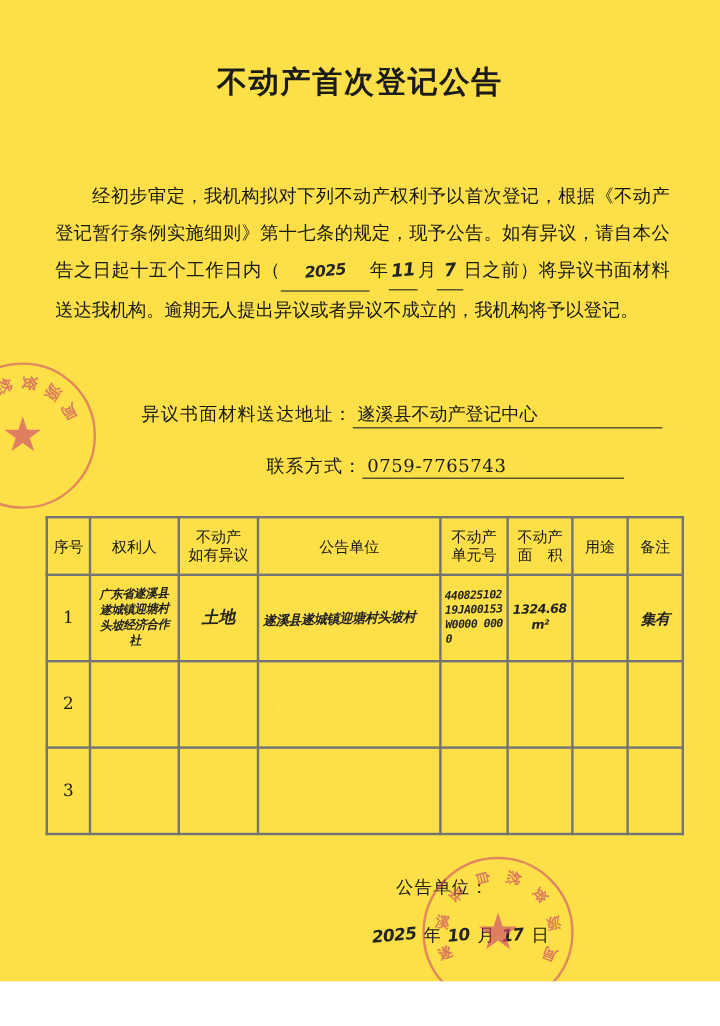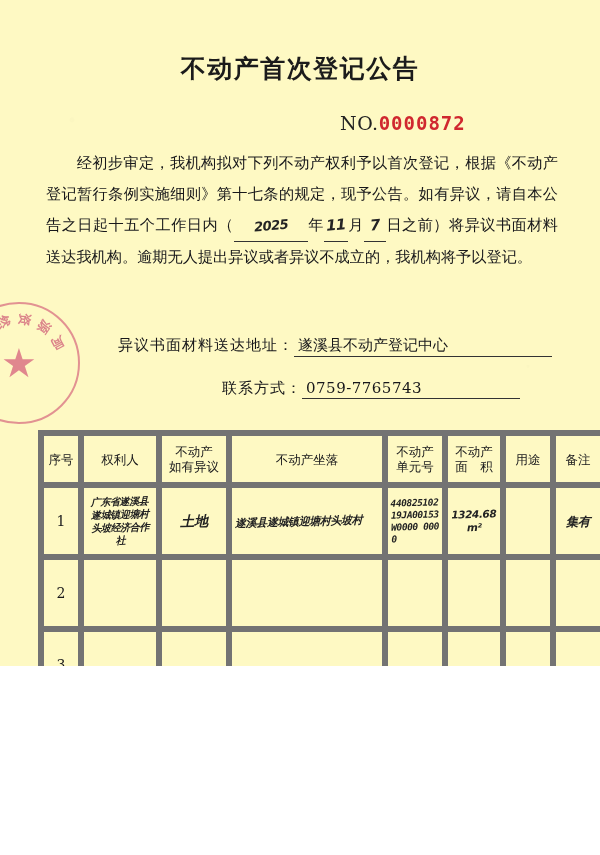--- a/index.html
+++ b/index.html
@@ -7,22 +7,22 @@
     margin: 0;
     padding: 0;
     background: #ffffff;
   }
   body {
     font-family: "DejaVu Sans", "Liberation Sans", sans-serif;
   }
   #page {
     position: relative;
     width: 600px;
-    height: 666px;
-    background: #fef9c3;
+    height: 818px;
+    background: #fde047;
     overflow: hidden;
   }
   
   #page:before {
     content: "";
     position: absolute;
     inset: 0;
     background:
       radial-gradient(circle at 12% 18%, rgba(0,0,0,0.012) 0 2px, transparent 3px),
       radial-gradient(circle at 66% 9%, rgba(0,0,0,0.012) 0 1px, transparent 2px),
@@ -121,21 +121,21 @@
   
   table.reg-table {
     position: absolute;
     left: 38px;
     top: 430px;
     width: 524px;
     border-collapse: collapse;
     table-layout: fixed;
   }
   table.reg-table td, table.reg-table th {
-    border: 6px solid #737373;
+    border: 2px solid #737373;
     padding: 0;
     vertical-align: middle;
     text-align: center;
     color: #17171a;
   }
   table.reg-table th {
     height: 46px;
     font-weight: normal;
     font-size: 12.5px;
     line-height: 15px;
@@ -251,23 +251,20 @@
     letter-spacing: 0.5px;
   }
 </style>
 </head>
 <body>
 
 <div id="page">
 
   <div class="doc-title">不动产首次登记公告</div>
 
-  <div class="doc-number">
-    <span>NO.</span><span class="num">0000872</span>
-  </div>
 
   <div class="body-text">
     <span class="indent"></span><span>经初步审定，我机构拟对下列不动产权利予以首次登记，根据《不动产登记暂行条例实施细则》第十七条的规定，现予公告。如有异议，请自本公告之日起十五个工作日内（</span><span class="blank-line fill-year"><span class="hw">2025</span></span><span>年</span><span class="blank-line fill-month"><span class="hw">11</span></span><span>月</span><span class="blank-line fill-day"><span class="hw">7</span></span><span>日之前）</span><span>将异议书面材料送达我机构。逾期无人提出异议或者异议不成立的，我机构将予以登记。</span>
   </div>
 
   <div class="addr-row" id="addr-line">
     <span class="lbl">异议书面材料送达地址：</span><span class="val">遂溪县不动产登记中心</span>
   </div>
 
   <div class="addr-row" id="tel-line">
@@ -281,21 +278,21 @@
           <span class="two-line">序号</span>
         </th>
         <th style="width:72px">
           <span class="two-line">权利人</span>
         </th>
         <th style="width:64px">
           <span class="two-line">不动产</span>
           <span class="two-line">如有异议</span>
         </th>
         <th style="width:150px">
-          <span class="two-line">不动产坐落</span>
+          <span class="two-line">公告单位</span>
         </th>
         <th style="width:54px">
           <span class="two-line">不动产</span>
           <span class="two-line">单元号</span>
         </th>
         <th style="width:52px">
           <span class="two-line">不动产</span>
           <span class="two-line">面　积</span>
         </th>
         <th style="width:44px">

